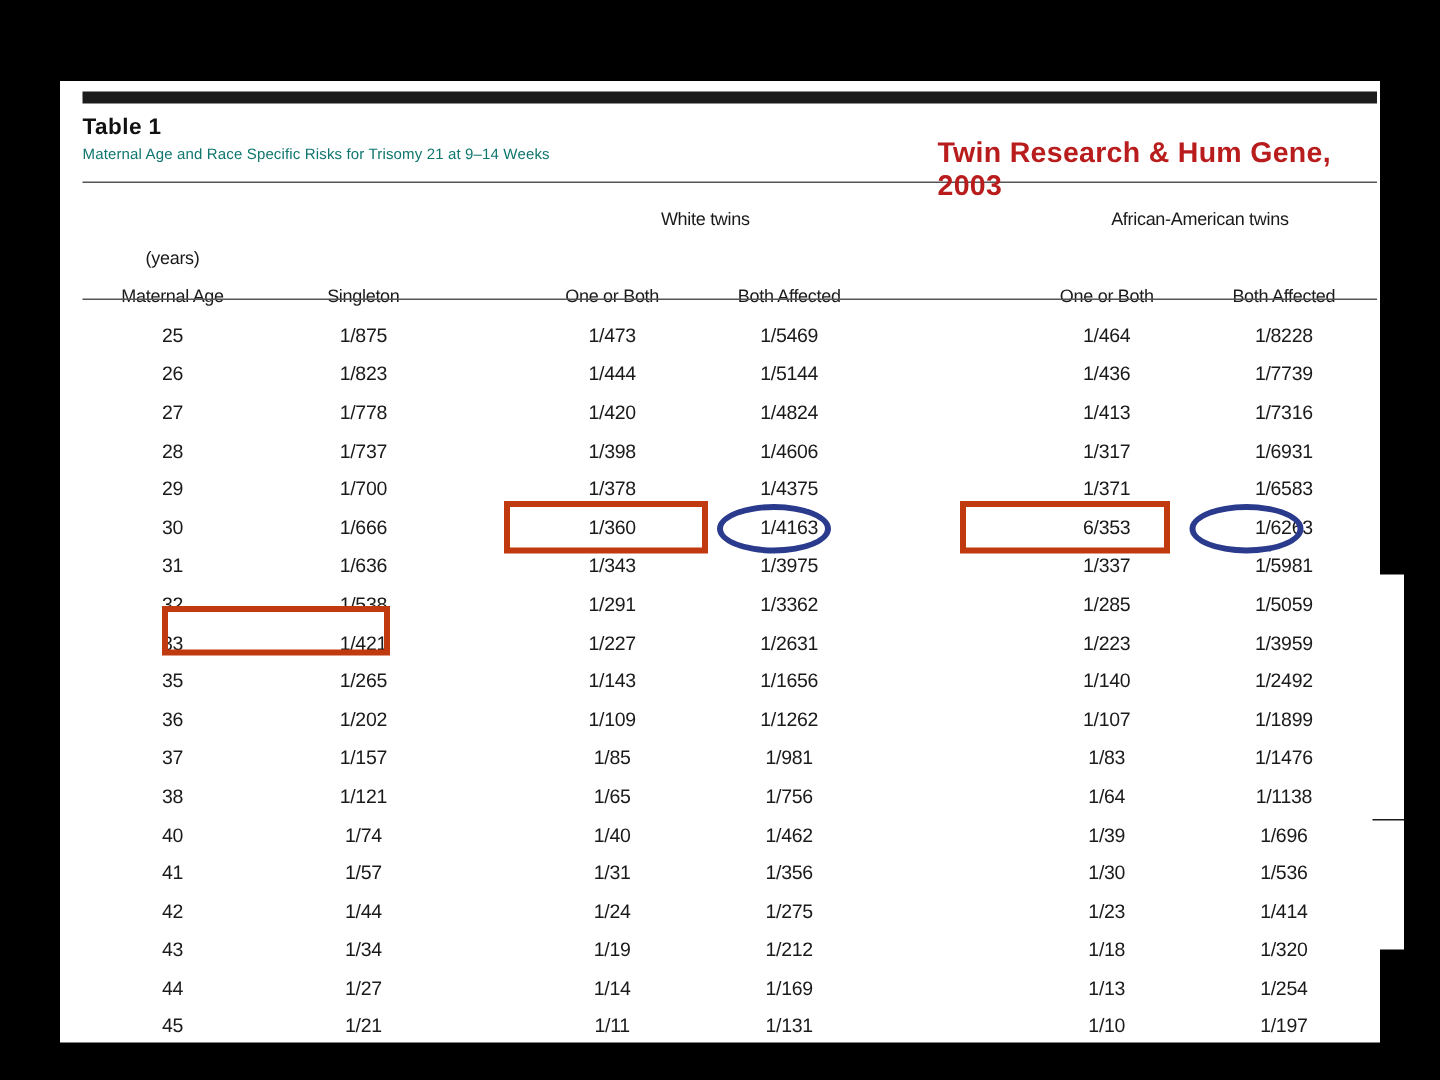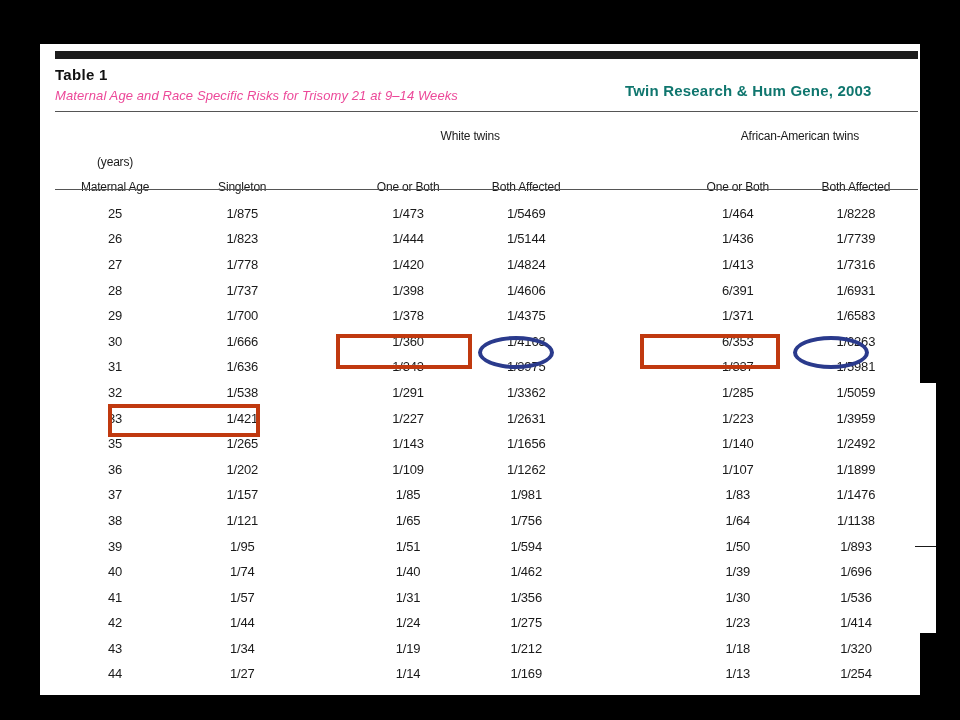--- a/index.html
+++ b/index.html
@@ -13,21 +13,21 @@
     height: 720px;
     background: #000000;
     overflow: hidden;
     font-family: "Liberation Sans", sans-serif;
   }
 
   
   #paper {
     position: absolute;
     left: 40px;
-    top: 44px;
+    top: 54px;
     width: 880px;
     height: 657px;
     background: #ffffff;
   }
   
   #paper-ear {
     position: absolute;
     left: 915px;
     top: 383px;
     width: 21px;
@@ -68,32 +68,31 @@
     top: 22px;
     font-size: 15px;
     font-weight: bold;
     color: #111111;
     letter-spacing: 0.3px;
   }
   .tbl-caption {
     position: absolute;
     left: 15px;
     top: 44px;
-    font-size: 13px;
-    color: #ec4899;
+    font-size: 10px;
+    color: #0f766e;
     letter-spacing: 0.1px;
-    font-style: italic;
   }
   .citation {
     position: absolute;
     left: 585px;
     top: 38px;
-    font-size: 15px;
+    font-size: 19px;
     font-weight: bold;
-    color: #0f766e;
+    color: #b91c1c;
     letter-spacing: 0.2px;
   }
 
   
   #table-wrap {
     position: absolute;
     left: 15px;
     top: 80px;
     width: 863px;
   }
@@ -245,21 +244,21 @@
               <td>1/413</td>
               <td>1/7316</td>
             </tr>
             <tr>
               <td>28</td>
               <td>1/737</td>
               <td></td>
               <td>1/398</td>
               <td>1/4606</td>
               <td></td>
-              <td>6/391</td>
+              <td>1/317</td>
               <td>1/6931</td>
             </tr>
             <tr>
               <td>29</td>
               <td>1/700</td>
               <td></td>
               <td>1/378</td>
               <td>1/4375</td>
               <td></td>
               <td>1/371</td>
@@ -337,30 +336,20 @@
             </tr>
             <tr>
               <td>38</td>
               <td>1/121</td>
               <td></td>
               <td>1/65</td>
               <td>1/756</td>
               <td></td>
               <td>1/64</td>
               <td>1/1138</td>
-            </tr>
-            <tr>
-              <td>39</td>
-              <td>1/95</td>
-              <td></td>
-              <td>1/51</td>
-              <td>1/594</td>
-              <td></td>
-              <td>1/50</td>
-              <td>1/893</td>
             </tr>
             <tr>
               <td>40</td>
               <td>1/74</td>
               <td></td>
               <td>1/40</td>
               <td>1/462</td>
               <td></td>
               <td>1/39</td>
               <td>1/696</td>

